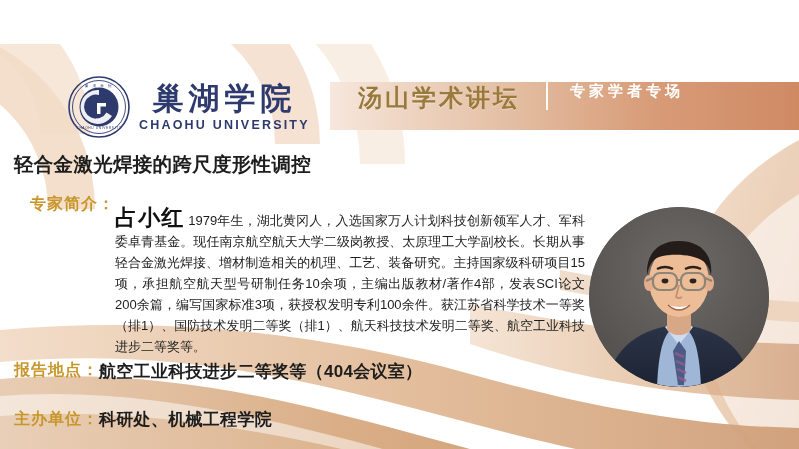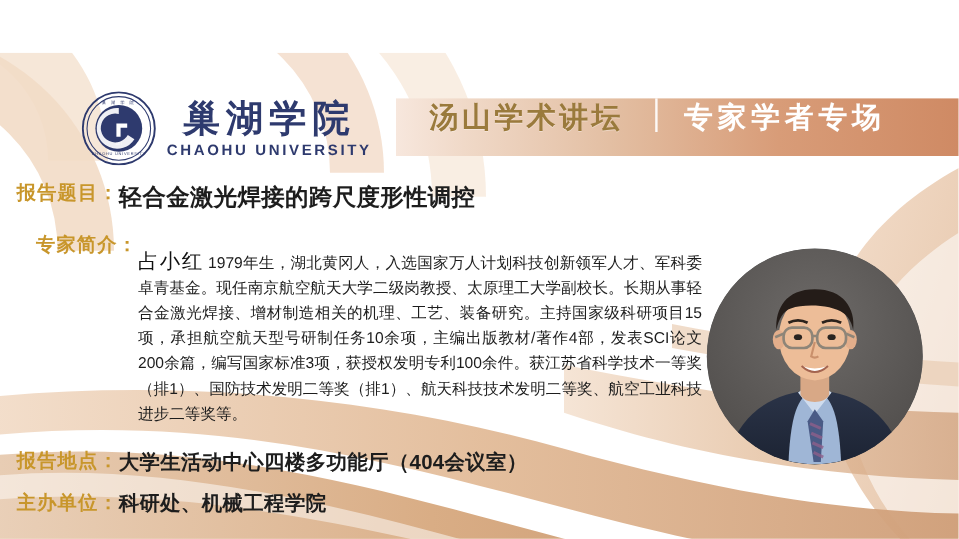--- a/index.html
+++ b/index.html
@@ -30,44 +30,44 @@
   }
   .banner-main{
     font-family:"Liberation Serif","DejaVu Serif",serif;
     font-size:24px;font-weight:700;color:#9a7a3c;letter-spacing:3px;
     margin-left:28px;
     text-shadow:0 1px 0 rgba(255,255,255,.35);
   }
   .banner-div{width:2px;height:28px;background:#ffffff;margin:0 22px 0 26px;opacity:.92;}
   .banner-sub{
     font-family:"Liberation Serif","DejaVu Serif",serif;
-    font-size:24px;font-weight:700;color:#ffffff;letter-spacing:4px;
+    font-size:15px;font-weight:700;color:#ffffff;letter-spacing:4px;
   }
 
   
   .row{position:absolute;display:flex;align-items:flex-start;}
   .label{
     color:#c8962b;font-size:16px;font-weight:700;letter-spacing:1px;
     white-space:nowrap;flex:none;
   }
   .value{color:#1d1d1d;font-size:17px;font-weight:700;letter-spacing:.3px;white-space:nowrap;}
 
   .row-title{left:14px;top:107px;}
   .row-title .value{font-size:19.5px;}
 
   .row-bio{left:30px;top:150px;width:560px;align-items:flex-start;}
   .bio-body{margin-left:0;}
   .bio-p{
     color:#1d1d1d;font-size:13px;line-height:21px;text-align:justify;
     width:470px;font-weight:500;
   }
-  .bio-name{font-size:17px;font-weight:400;color:#111;letter-spacing:1px;}
+  .bio-name{font-size:22px;font-weight:700;color:#111;letter-spacing:1px;}
 
   .row-time{left:14px;top:296px;}
-  .row-place{left:14px;top:330px;}
+  .row-place{left:14px;top:316px;}
   .row-host{left:14px;top:364px;align-items:center;}
 
   .row-time .value,.row-place .value,.row-host .value{font-size:17px;}
 
   
   .portrait{
     position:absolute;left:589px;top:163px;width:180px;height:180px;border-radius:50%;
     overflow:hidden;background:#585858;
   }
   .portrait svg{display:block;}
@@ -149,37 +149,36 @@
     </div>
 
     <div class="banner">
       <span class="banner-main">汤山学术讲坛</span>
       <span class="banner-div"></span>
       <span class="banner-sub">专家学者专场</span>
     </div>
   </div>
 
   <div class="row row-title">
-    <span class="label">报告题目：</span>
     <span class="value">轻合金激光焊接的跨尺度形性调控</span>
   </div>
 
   <div class="row row-bio">
     <span class="label">专家简介：</span>
     <div class="bio-body">
       <p class="bio-p"><span class="bio-name">占小红</span> <span>1979年生，湖北黄冈人，入选国家万人计划科技创新领军人才、军科委卓青基金。现任南京航空航天大学二级岗教授、太原理工大学副校长。长期从事轻合金激光焊接、增材制造相关的机理、工艺、装备研究。主持国家级科研项目15项，承担航空航天型号研制任务10余项，主编出版教材/著作4部，发表SCI论文200余篇，编写国家标准3项，获授权发明专利100余件。获江苏省科学技术一等奖（排1）、国防技术发明二等奖（排1）、航天科技技术发明二等奖、航空工业科技进步二等奖等。</span></p>
     </div>
   </div>
 
   <div class="row row-time">
   </div>
 
   <div class="row row-place">
     <span class="label">报告地点：</span>
-    <span class="value">大学生活动中心四楼多功能厅（404会议室）</span>
+    <span class="value">航空工业科技进步二等奖等（404会议室）</span>
   </div>
 
   <div class="row row-host">
     <span class="label">主办单位：</span>
     <span class="value">科研处、机械工程学院</span>
   </div>
 
   <div class="portrait">
     <svg viewBox="0 0 180 180" width="180" height="180" aria-hidden="true">
       <defs>

